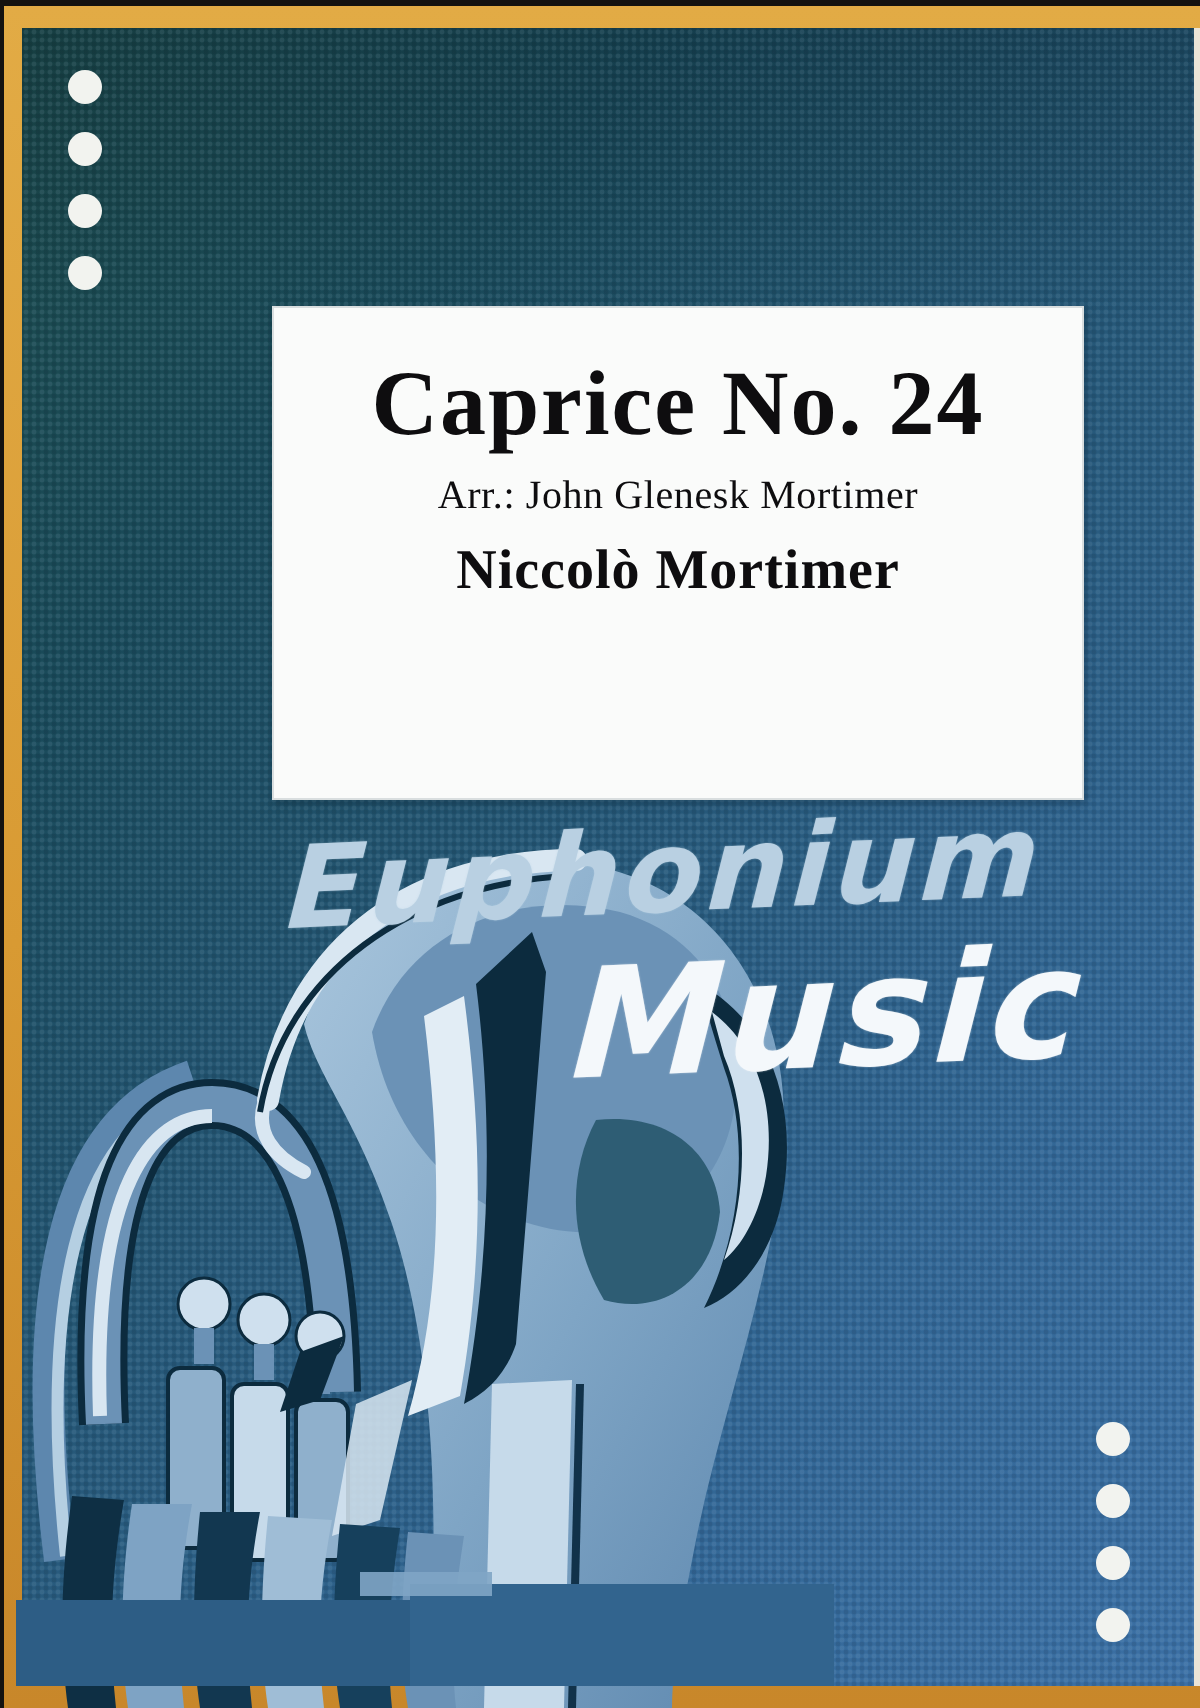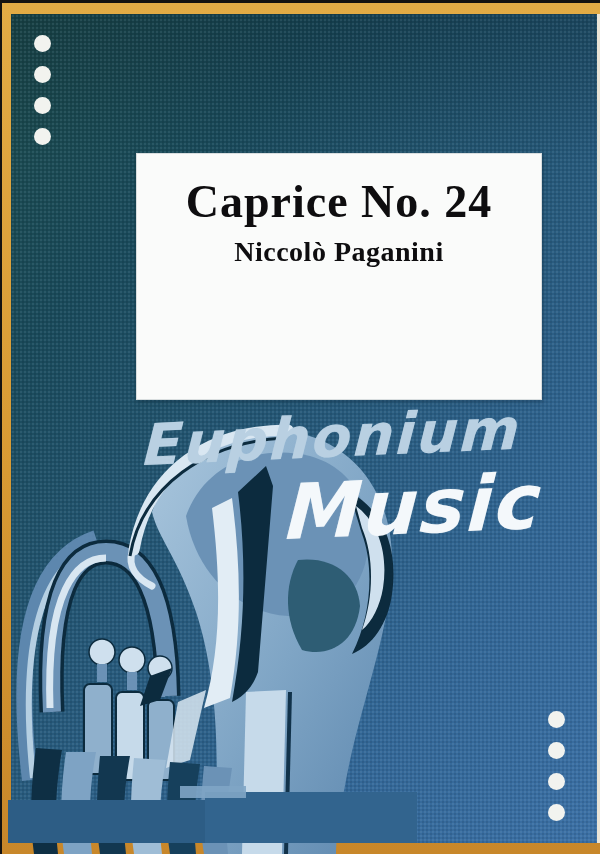--- a/index.html
+++ b/index.html
@@ -155,21 +155,22 @@
 
   <div class="band band-1"></div>
   <div class="band band-2"></div>
   <div class="band band-patch"></div>
 
   <div class="brand-1">Euphonium</div>
   <div class="brand-2">Music</div>
 
   <div class="title-panel">
     <div class="t-title">Caprice No. 24</div>
-    <div class="t-composer">Niccolò Paganini</div>
+    <div class="t-arr">Arr.: John Glenesk Mortimer</div>
+    <div class="t-composer">Niccolò Mortimer</div>
   </div>
 
   <div class="dots dots-tl">
       <div class="dot"></div>
       <div class="dot"></div>
       <div class="dot"></div>
       <div class="dot"></div>
     </div>
   <div class="dots dots-br">
       <div class="dot"></div>

